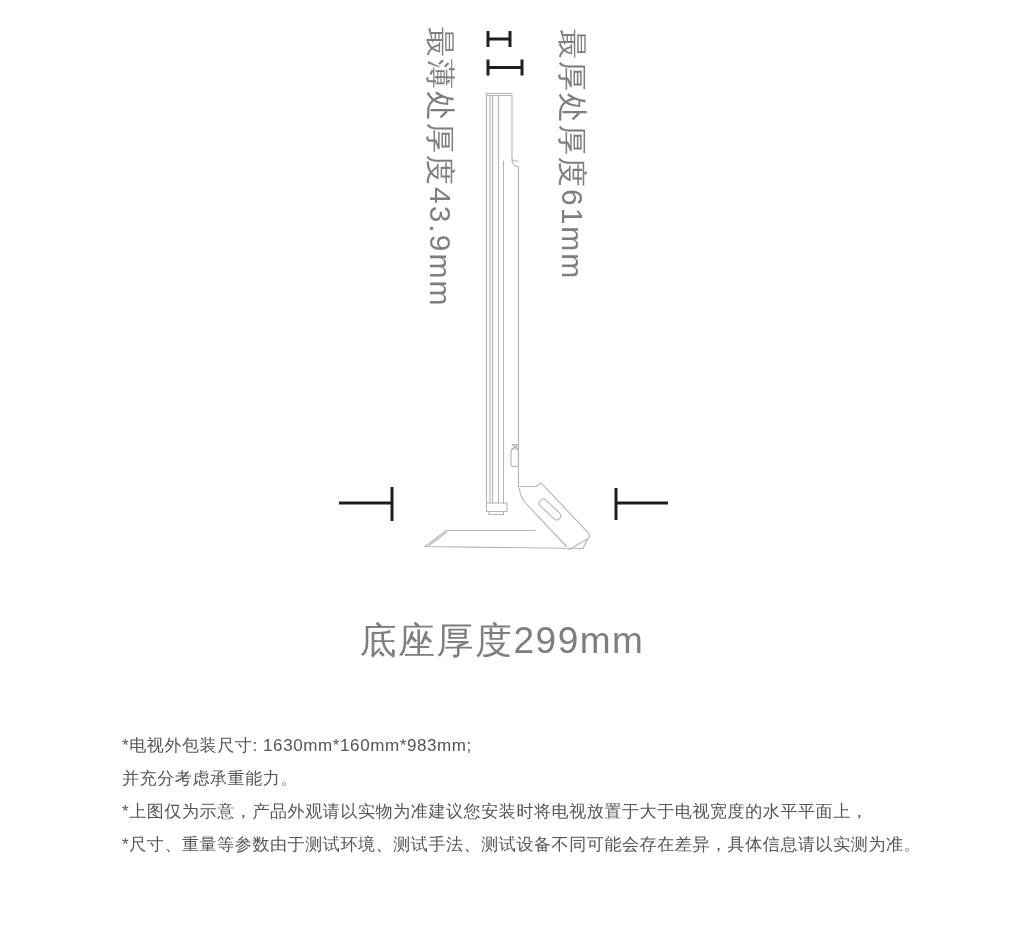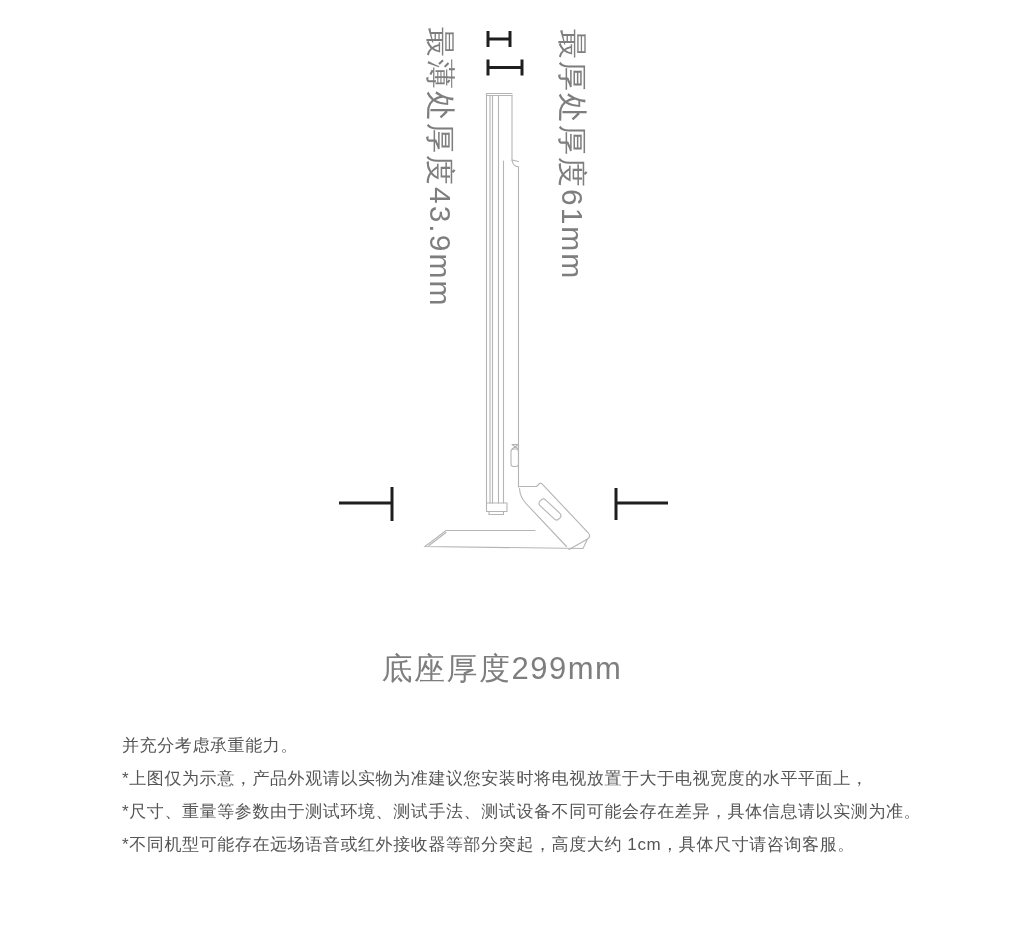--- a/index.html
+++ b/index.html
@@ -23,23 +23,23 @@
     line-height:34px;
     letter-spacing:2px;
     color:#7e7e7e;
   }
   .vlabel.thin{left:457px;top:27px;}
   .vlabel.thick{left:589px;top:29px;}
 
   
   .base-label{
     position:absolute;
-    left:202px;top:648px;width:600px;
+    left:202px;top:616px;width:600px;
     text-align:center;
-    font-size:31px;
+    font-size:37px;
     letter-spacing:1.5px;
     color:#7e7e7e;
     white-space:nowrap;
   }
 
   
   .footnotes{
     position:absolute;
     left:122px;top:729px;width:890px;
     color:#555555;
@@ -117,19 +117,19 @@
     </g>
   </svg>
 
   <div class="vlabel thin">最薄处厚度43.9mm</div>
 
   <div class="vlabel thick">最厚处厚度61mm</div>
 
   <div class="base-label">底座厚度299mm</div>
 
   <div class="footnotes">
+    <div class="line">*电视外包装尺寸: 1630mm*160mm*983mm;</div>
     <div class="line">并充分考虑承重能力。</div>
     <div class="line">*上图仅为示意，产品外观请以实物为准建议您安装时将电视放置于大于电视宽度的水平平面上，</div>
     <div class="line">*尺寸、重量等参数由于测试环境、测试手法、测试设备不同可能会存在差异，具体信息请以实测为准。</div>
-    <div class="line">*不同机型可能存在远场语音或红外接收器等部分突起，高度大约 1cm，具体尺寸请咨询客服。</div>
   </div>
 
 </div>
 
 </body></html>

